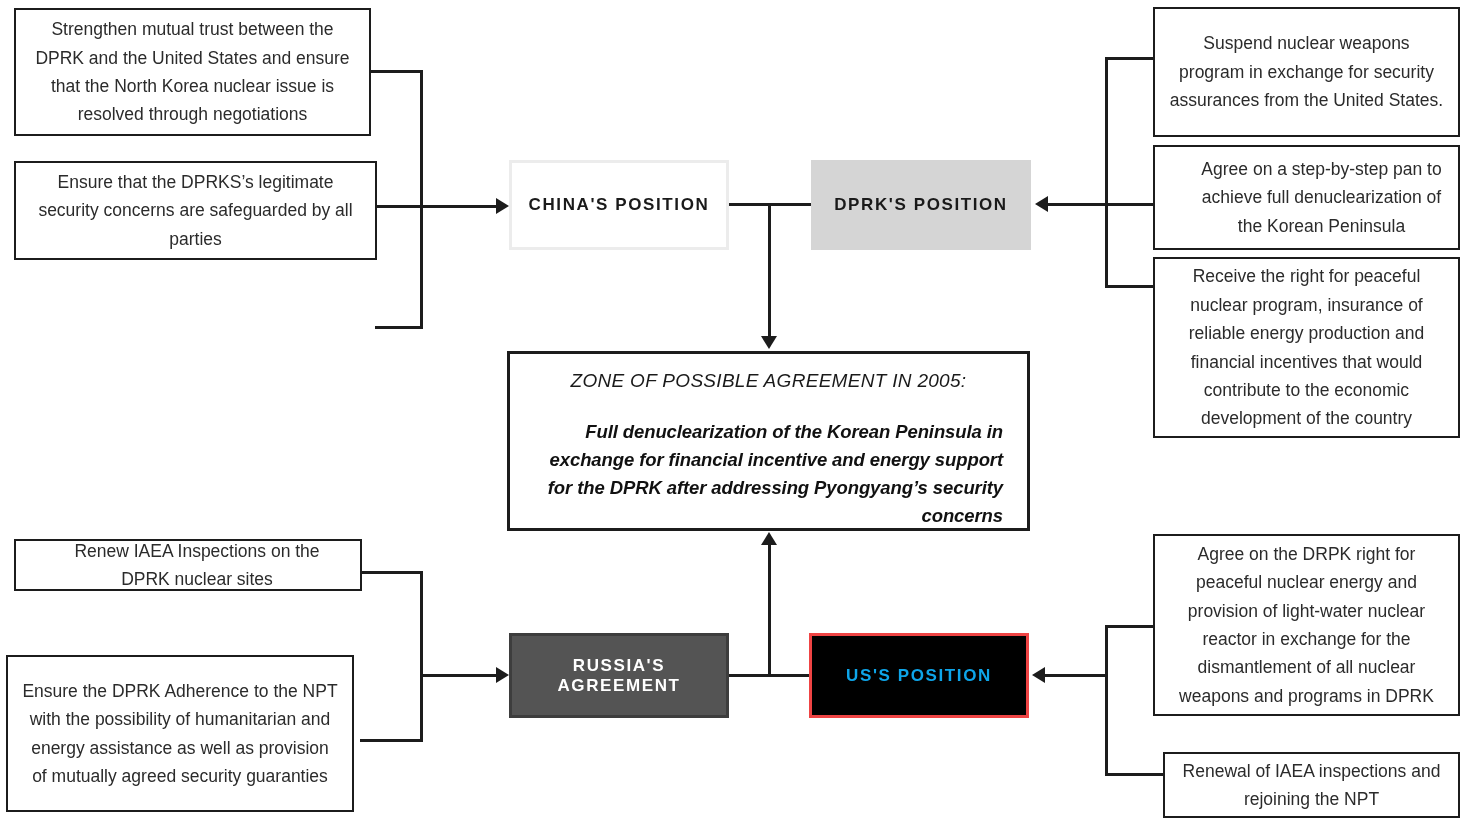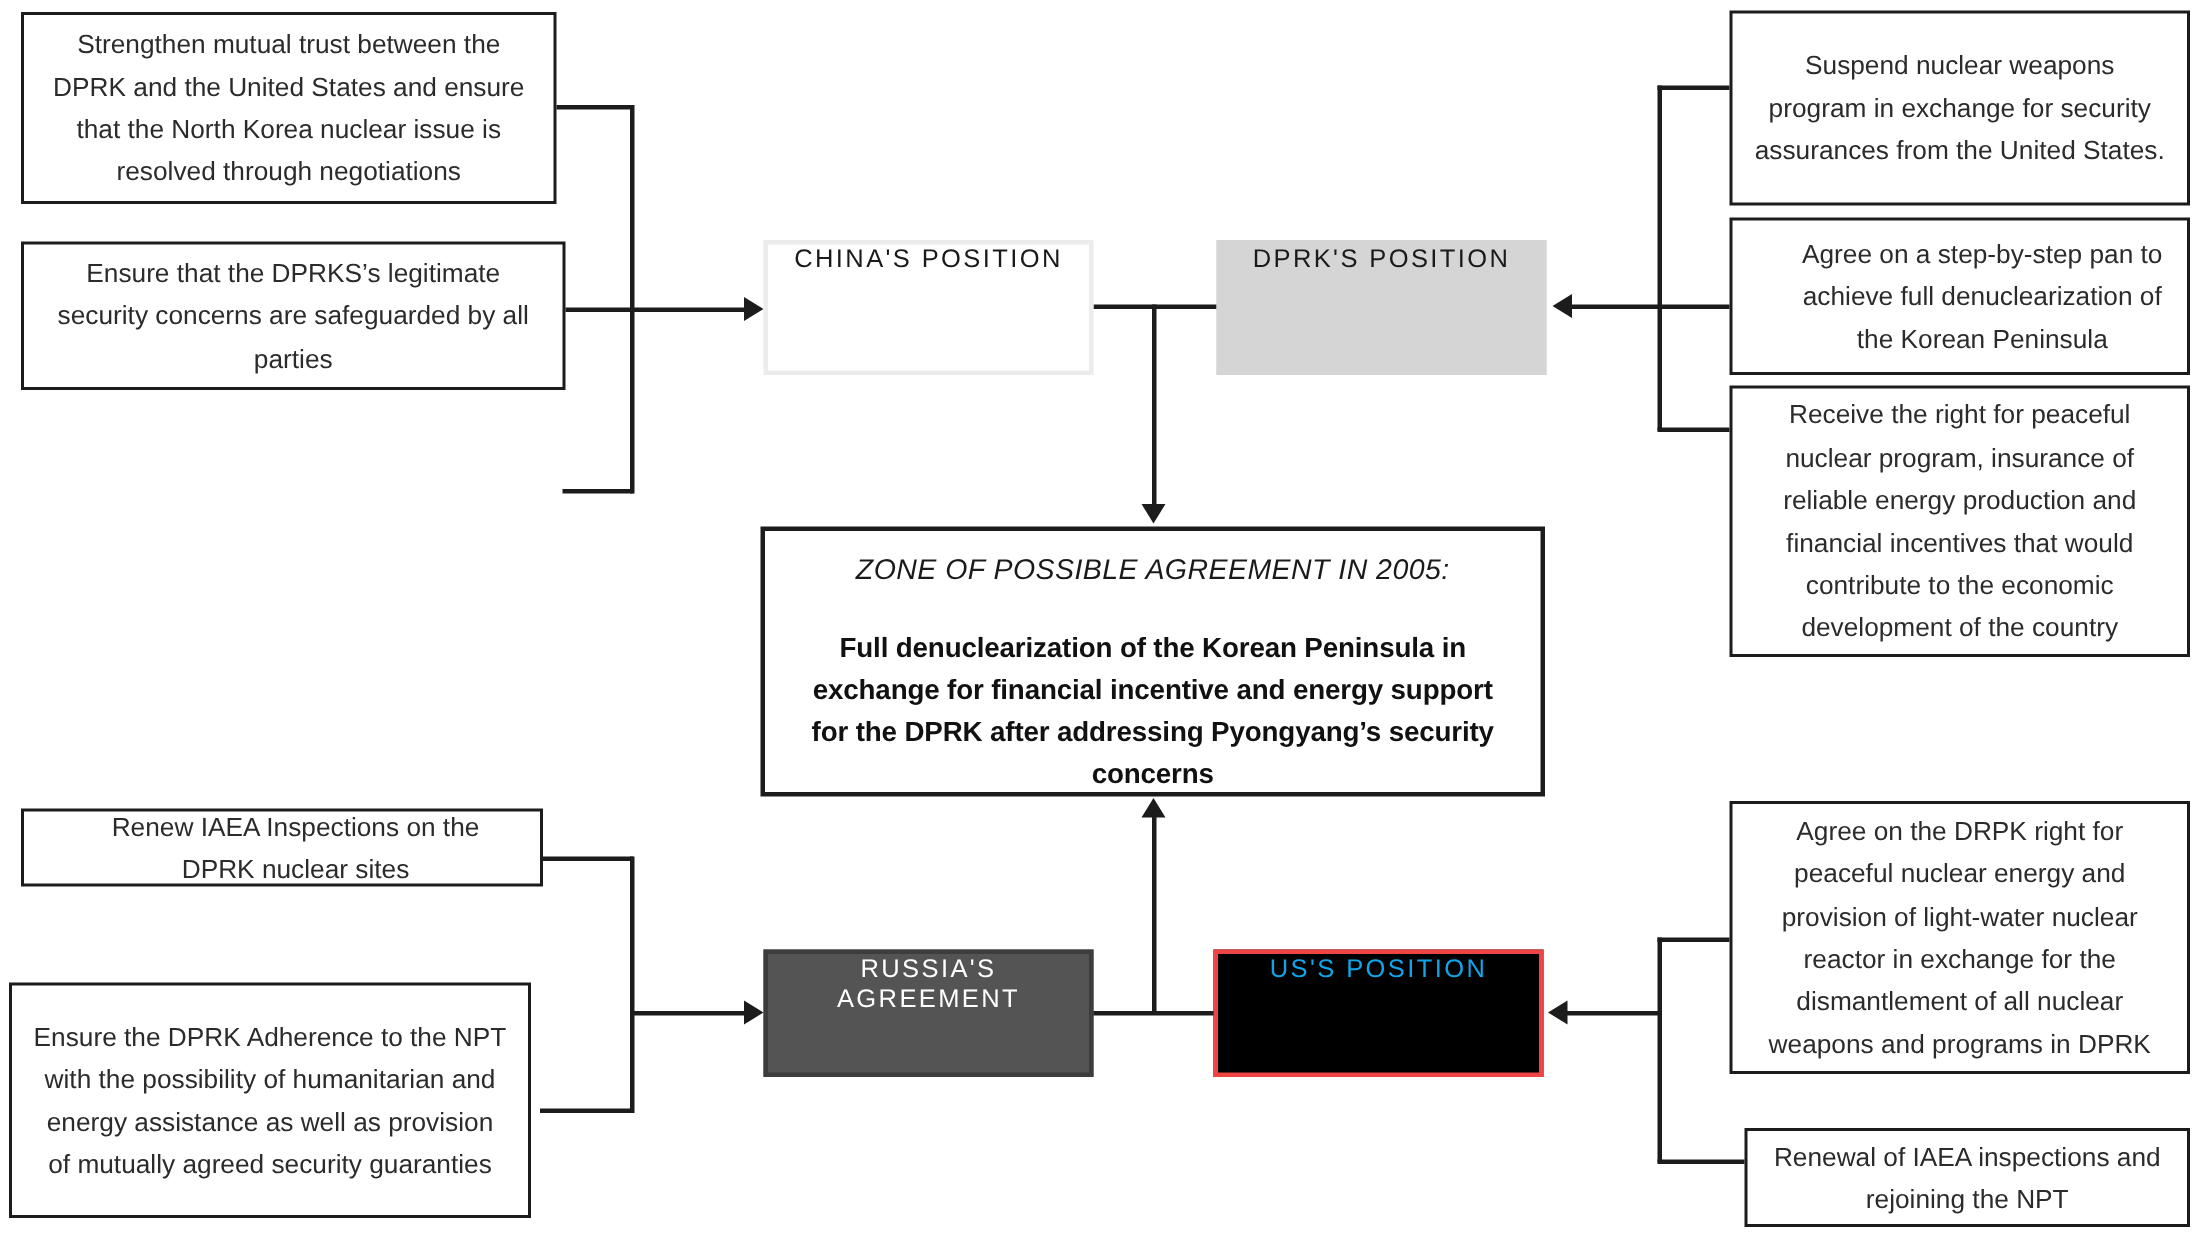--- a/index.html
+++ b/index.html
@@ -34,24 +34,24 @@
     line-height: 1.62;
     padding: 6px 14px;
     z-index: 5;
   }
 
   
   .node {
     position: absolute;
     box-sizing: border-box;
     display: flex;
-    align-items: flex-start;
+    align-items: center;
     justify-content: center;
     text-align: center;
-    font-weight: normal;
+    font-weight: bold;
     font-size: 17px;
     letter-spacing: 1.6px;
     z-index: 6;
   }
   .node-china {
     background: #ffffff;
     border: 3px solid #ececec;
     color: #1a1a1a;
   }
   .node-dprk {
@@ -75,31 +75,32 @@
     position: absolute;
     box-sizing: border-box;
     border: 3px solid #1c1c1c;
     background: #ffffff;
     z-index: 6;
     display: flex;
     flex-direction: column;
     align-items: center;
     justify-content: flex-start;
     padding: 16px 24px 18px 24px;
-    text-align: center;
+    text-align: right;
   }
   #zopa .zopa-head {
     font-style: italic;
     font-size: 19px;
     color: #1a1a1a;
     letter-spacing: 0.3px;
     margin-bottom: 26px;
     white-space: nowrap;
   }
   #zopa .zopa-body {
+    font-style: italic;
     font-weight: bold;
     font-size: 18.5px;
     line-height: 1.52;
     color: #111111;
     letter-spacing: -0.1px;
   }
 
   
   .ln {
     position: absolute;

